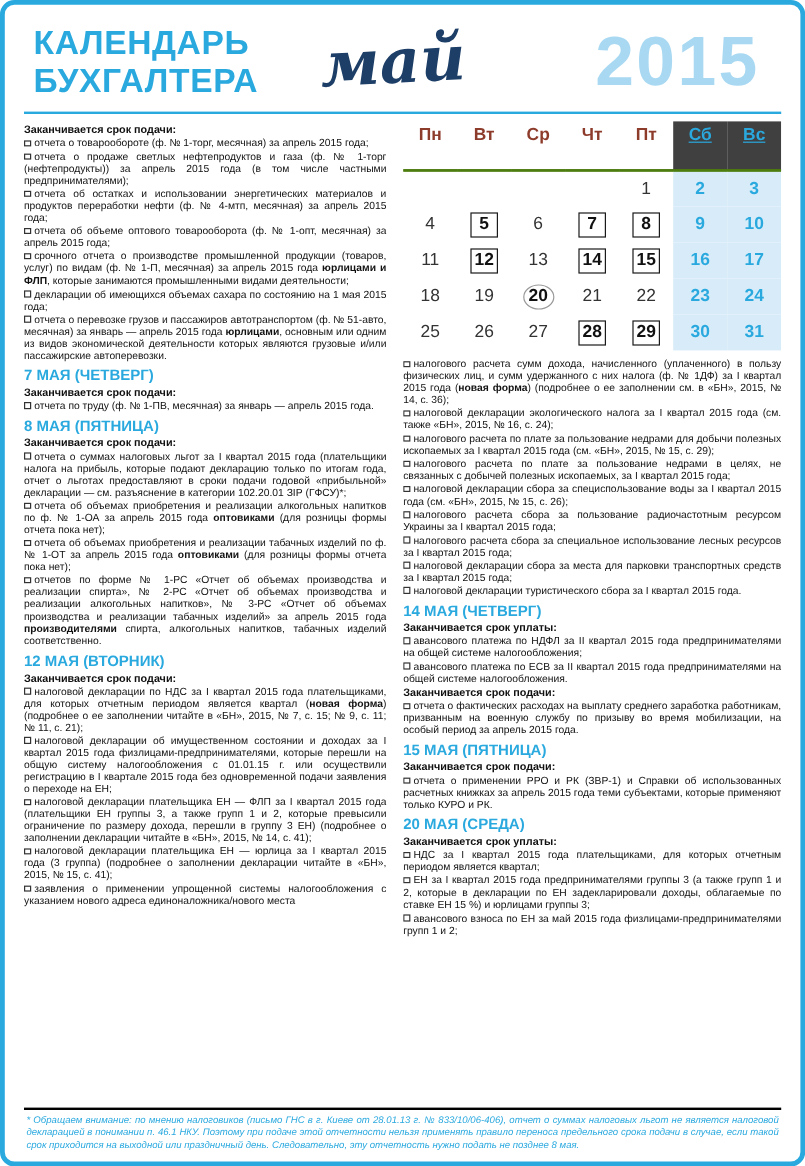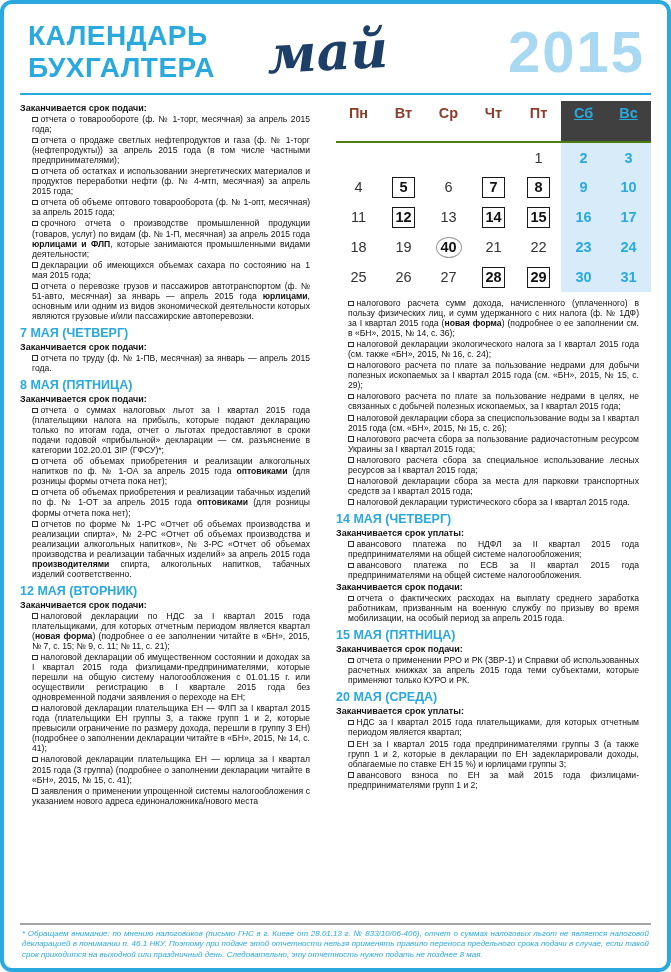--- a/index.html
+++ b/index.html
@@ -30,21 +30,21 @@
     font-size: 28px; line-height: 1.12; letter-spacing: .5px;
   }
   .month {
     font-family: "DejaVu Serif", serif;
     font-style: italic; font-weight: bold;
     font-size: 52px; color: #1c3e67;
     margin-left: 52px; transform: rotate(-3deg);
   }
   .year {
     font-size: 58px; font-weight: bold; color: #a9d9f2;
-    margin-left: auto; margin-right: 2px; letter-spacing: 2px;
+    margin-left: auto; margin-right: 14px; letter-spacing: 2px;
   }
   
   .content { display: flex; gap: 14px; flex: 1; overflow: hidden; padding-top: 6px; }
   .col-left  { width: 302px; flex: none; overflow: hidden; }
   .col-right { flex: 1; min-width: 0; overflow: hidden; }
   
   table.calendar { width: 100%; border-collapse: collapse; table-layout: fixed; margin-bottom: 6px; }
   .calendar th {
     font-size: 14.5px; font-weight: bold; color: #8d3b2b;
     padding: 4px 0 20px; border-bottom: 2px solid #4d7c0f; text-align: center; margin-top: 44px;
@@ -62,30 +62,30 @@
   .daycircle {
     display: inline-flex; align-items: center; justify-content: center;
     width: 26px; height: 21px; border: 1.5px solid #9a9a9a; border-radius: 50%;
     font-weight: bold; color: #111;
   }
   
   .date-heading { color: #2aa9df; font-weight: bold; font-size: 12.5px; margin: 5px 0 2px; }
   .subheading { font-weight: bold; font-size: 9px; margin: 2px 0 1px; }
   .item, .continuation {
     font-size: 8.6px; line-height: 1.17; text-align: justify;
-    color: #111; margin: 1px 12px;
+    color: #111; margin: 1px 0;
   }
   .checkbox {
     display: inline-block; width: 5.5px; height: 5.5px;
     border: 1px solid #333; margin-right: 3px; background: #fff;
   }
   
   .footer {
     flex: none;
-    border-top: 2px solid #a3a3a3; margin-top: 4px;
+    border-top: 2px solid #000000; margin-top: 4px;
     padding: 4px 2px 0 2px;
     font-size: 8px; font-style: italic; color: #2aa9df;
     line-height: 1.3; text-align: justify;
   }
 </style>
 </head>
 <body>
 
 <div class="page">
 
@@ -162,21 +162,21 @@
               <td><span class="daybox">12</span></td>
               <td>13</td>
               <td><span class="daybox">14</span></td>
               <td><span class="daybox">15</span></td>
               <td class="weekend">16</td>
               <td class="weekend">17</td>
             </tr>
             <tr>
               <td>18</td>
               <td>19</td>
-              <td><span class="daycircle">40</span></td>
+              <td><span class="daycircle">20</span></td>
               <td>21</td>
               <td>22</td>
               <td class="weekend">23</td>
               <td class="weekend">24</td>
             </tr>
             <tr>
               <td>25</td>
               <td>26</td>
               <td>27</td>
               <td><span class="daybox">28</span></td>

